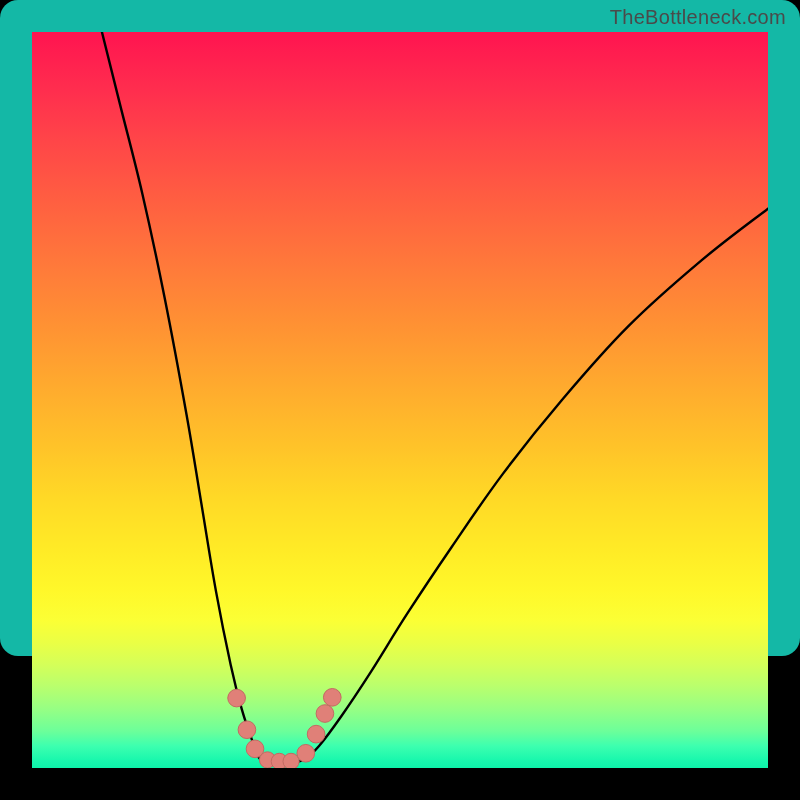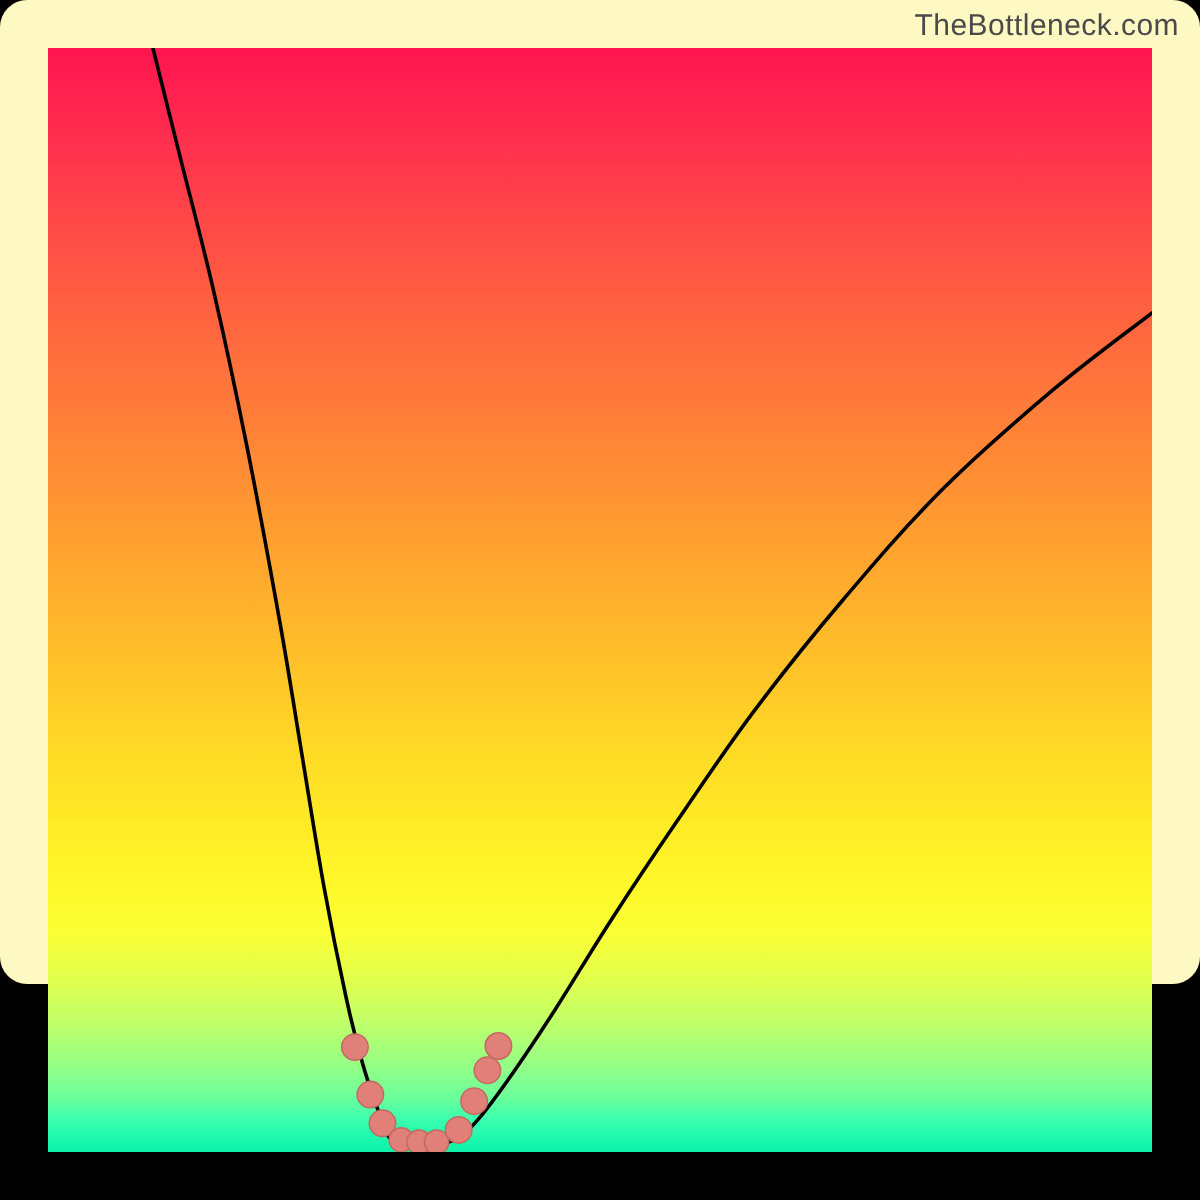--- a/index.html
+++ b/index.html
@@ -10,21 +10,21 @@
     background: #000;
     overflow: hidden;
     font-family: Arial, Helvetica, sans-serif;
   }
   .frame {
     position: absolute;
     top: 0;
     left: 0;
     width: 800px;
     height: 656px;
-    background: #fef9c3;
+    background: #14b8a6;
     border-radius: 18px;
   }
   .plot {
     position: absolute;
     top: 32px;
     left: 32px;
     width: 736px;
     height: 736px;
     overflow: hidden;
   }

